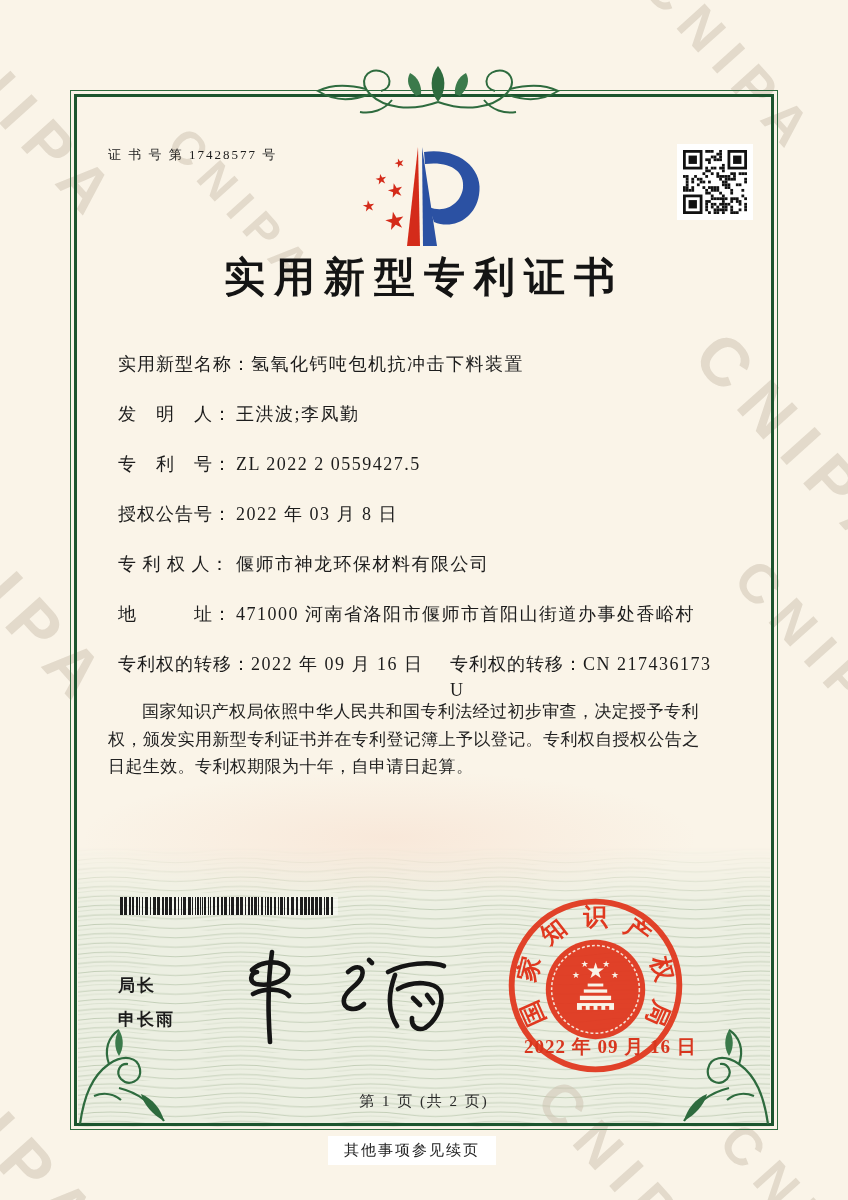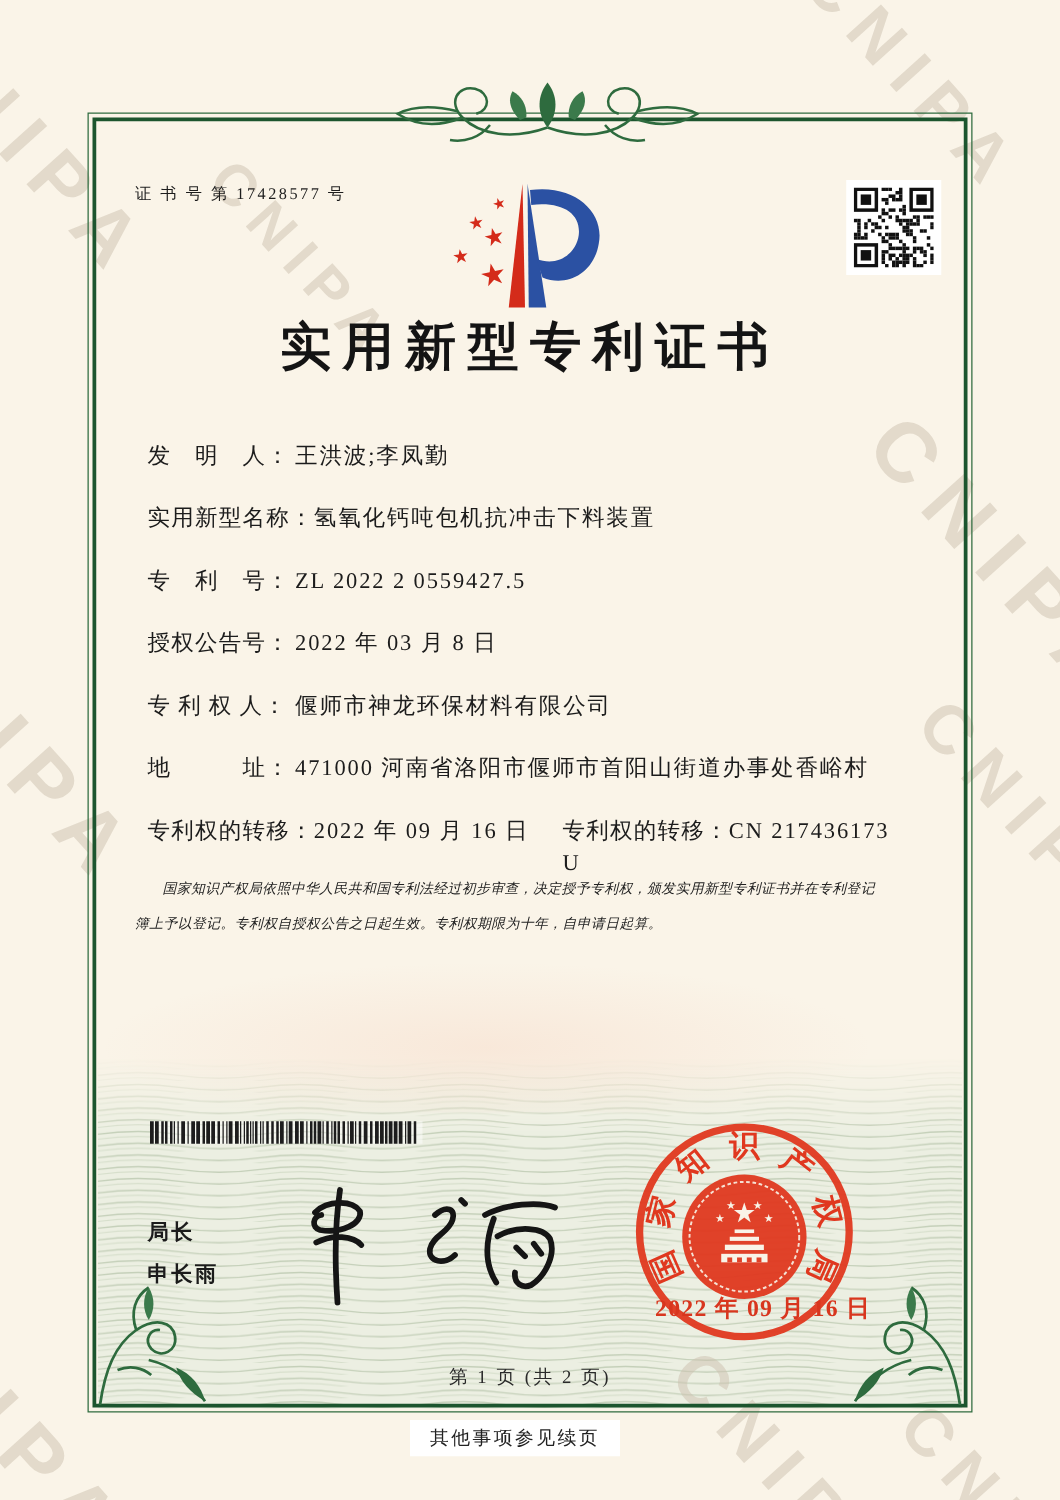--- a/index.html
+++ b/index.html
@@ -55,21 +55,21 @@
   }
   
   .fields{left:118px;top:351px;width:600px;z-index:4;}
   .frow{position:relative;height:50px;font-size:18px;line-height:26px;letter-spacing:1px;color:#1c1c1c;}
   .flabel{display:inline-block;min-width:118px;}
   .fvalue{letter-spacing:1.5px;}
   .fpair2{position:absolute;left:332px;top:0;}
   
   .bodytext{
     left:108px;top:698px;width:600px;z-index:4;
-    font-size:11px;line-height:27.5px;color:#222;letter-spacing:0.4px;font-style:italic;
+    font-size:17px;line-height:27.5px;color:#222;letter-spacing:0.4px;
   }
   .bodytext p{margin:0;text-indent:2em;}
   
   .barcode{
     left:120px;top:897px;width:218px;height:18px;z-index:4;
     display:flex;align-items:stretch;background:rgba(255,255,255,0.45);
   }
   .barcode i{display:block;height:100%;}
   
   .signer-title{left:118px;top:974px;font-size:17px;font-weight:600;
@@ -317,22 +317,22 @@
       <rect x="50.086956521739125" y="5.565217391304348" width="8.347826086956522" height="8.347826086956522" fill="#111"></rect>
       <rect x="0" y="44.52173913043478" width="19.47826086956522" height="19.47826086956522" fill="#111"></rect>
       <rect x="2.782608695652174" y="47.30434782608695" width="13.91304347826087" height="13.91304347826087" fill="#fff"></rect>
       <rect x="5.565217391304348" y="50.086956521739125" width="8.347826086956522" height="8.347826086956522" fill="#111"></rect>
     </svg>
 </div>
 
 <div class="abs title">实用新型专利证书</div>
 
 <div class="abs fields">
+    <div class="frow"><span class="flabel">实用新型名称：</span><span class="fvalue">氢氧化钙吨包机抗冲击下料装置</span></div>
     <div class="frow"><span class="flabel">发　明　人：</span><span class="fvalue">王洪波;李凤勤</span></div>
-    <div class="frow"><span class="flabel">实用新型名称：</span><span class="fvalue">氢氧化钙吨包机抗冲击下料装置</span></div>
     <div class="frow"><span class="flabel">专　利　号：</span><span class="fvalue">ZL 2022 2 0559427.5</span></div>
     <div class="frow"><span class="flabel">授权公告号：</span><span class="fvalue">2022 年 03 月 8 日</span></div>
     <div class="frow"><span class="flabel">专 利 权 人：</span><span class="fvalue">偃师市神龙环保材料有限公司</span></div>
     <div class="frow"><span class="flabel">地　　　址：</span><span class="fvalue">471000 河南省洛阳市偃师市首阳山街道办事处香峪村</span></div>
     <div class="frow"><span class="flabel">专利权的转移：</span><span class="fvalue">2022 年 09 月 16 日</span><span class="fpair2"><span>专利权的转移：</span><span class="fvalue">CN 217436173 U</span></span></div>
   </div>
 
 <div class="abs bodytext">
   <p>国家知识产权局依照中华人民共和国专利法经过初步审查，决定授予专利权，颁发实用新型专利证书并在专利登记簿上予以登记。专利权自授权公告之日起生效。专利权期限为十年，自申请日起算。</p>
 </div>

